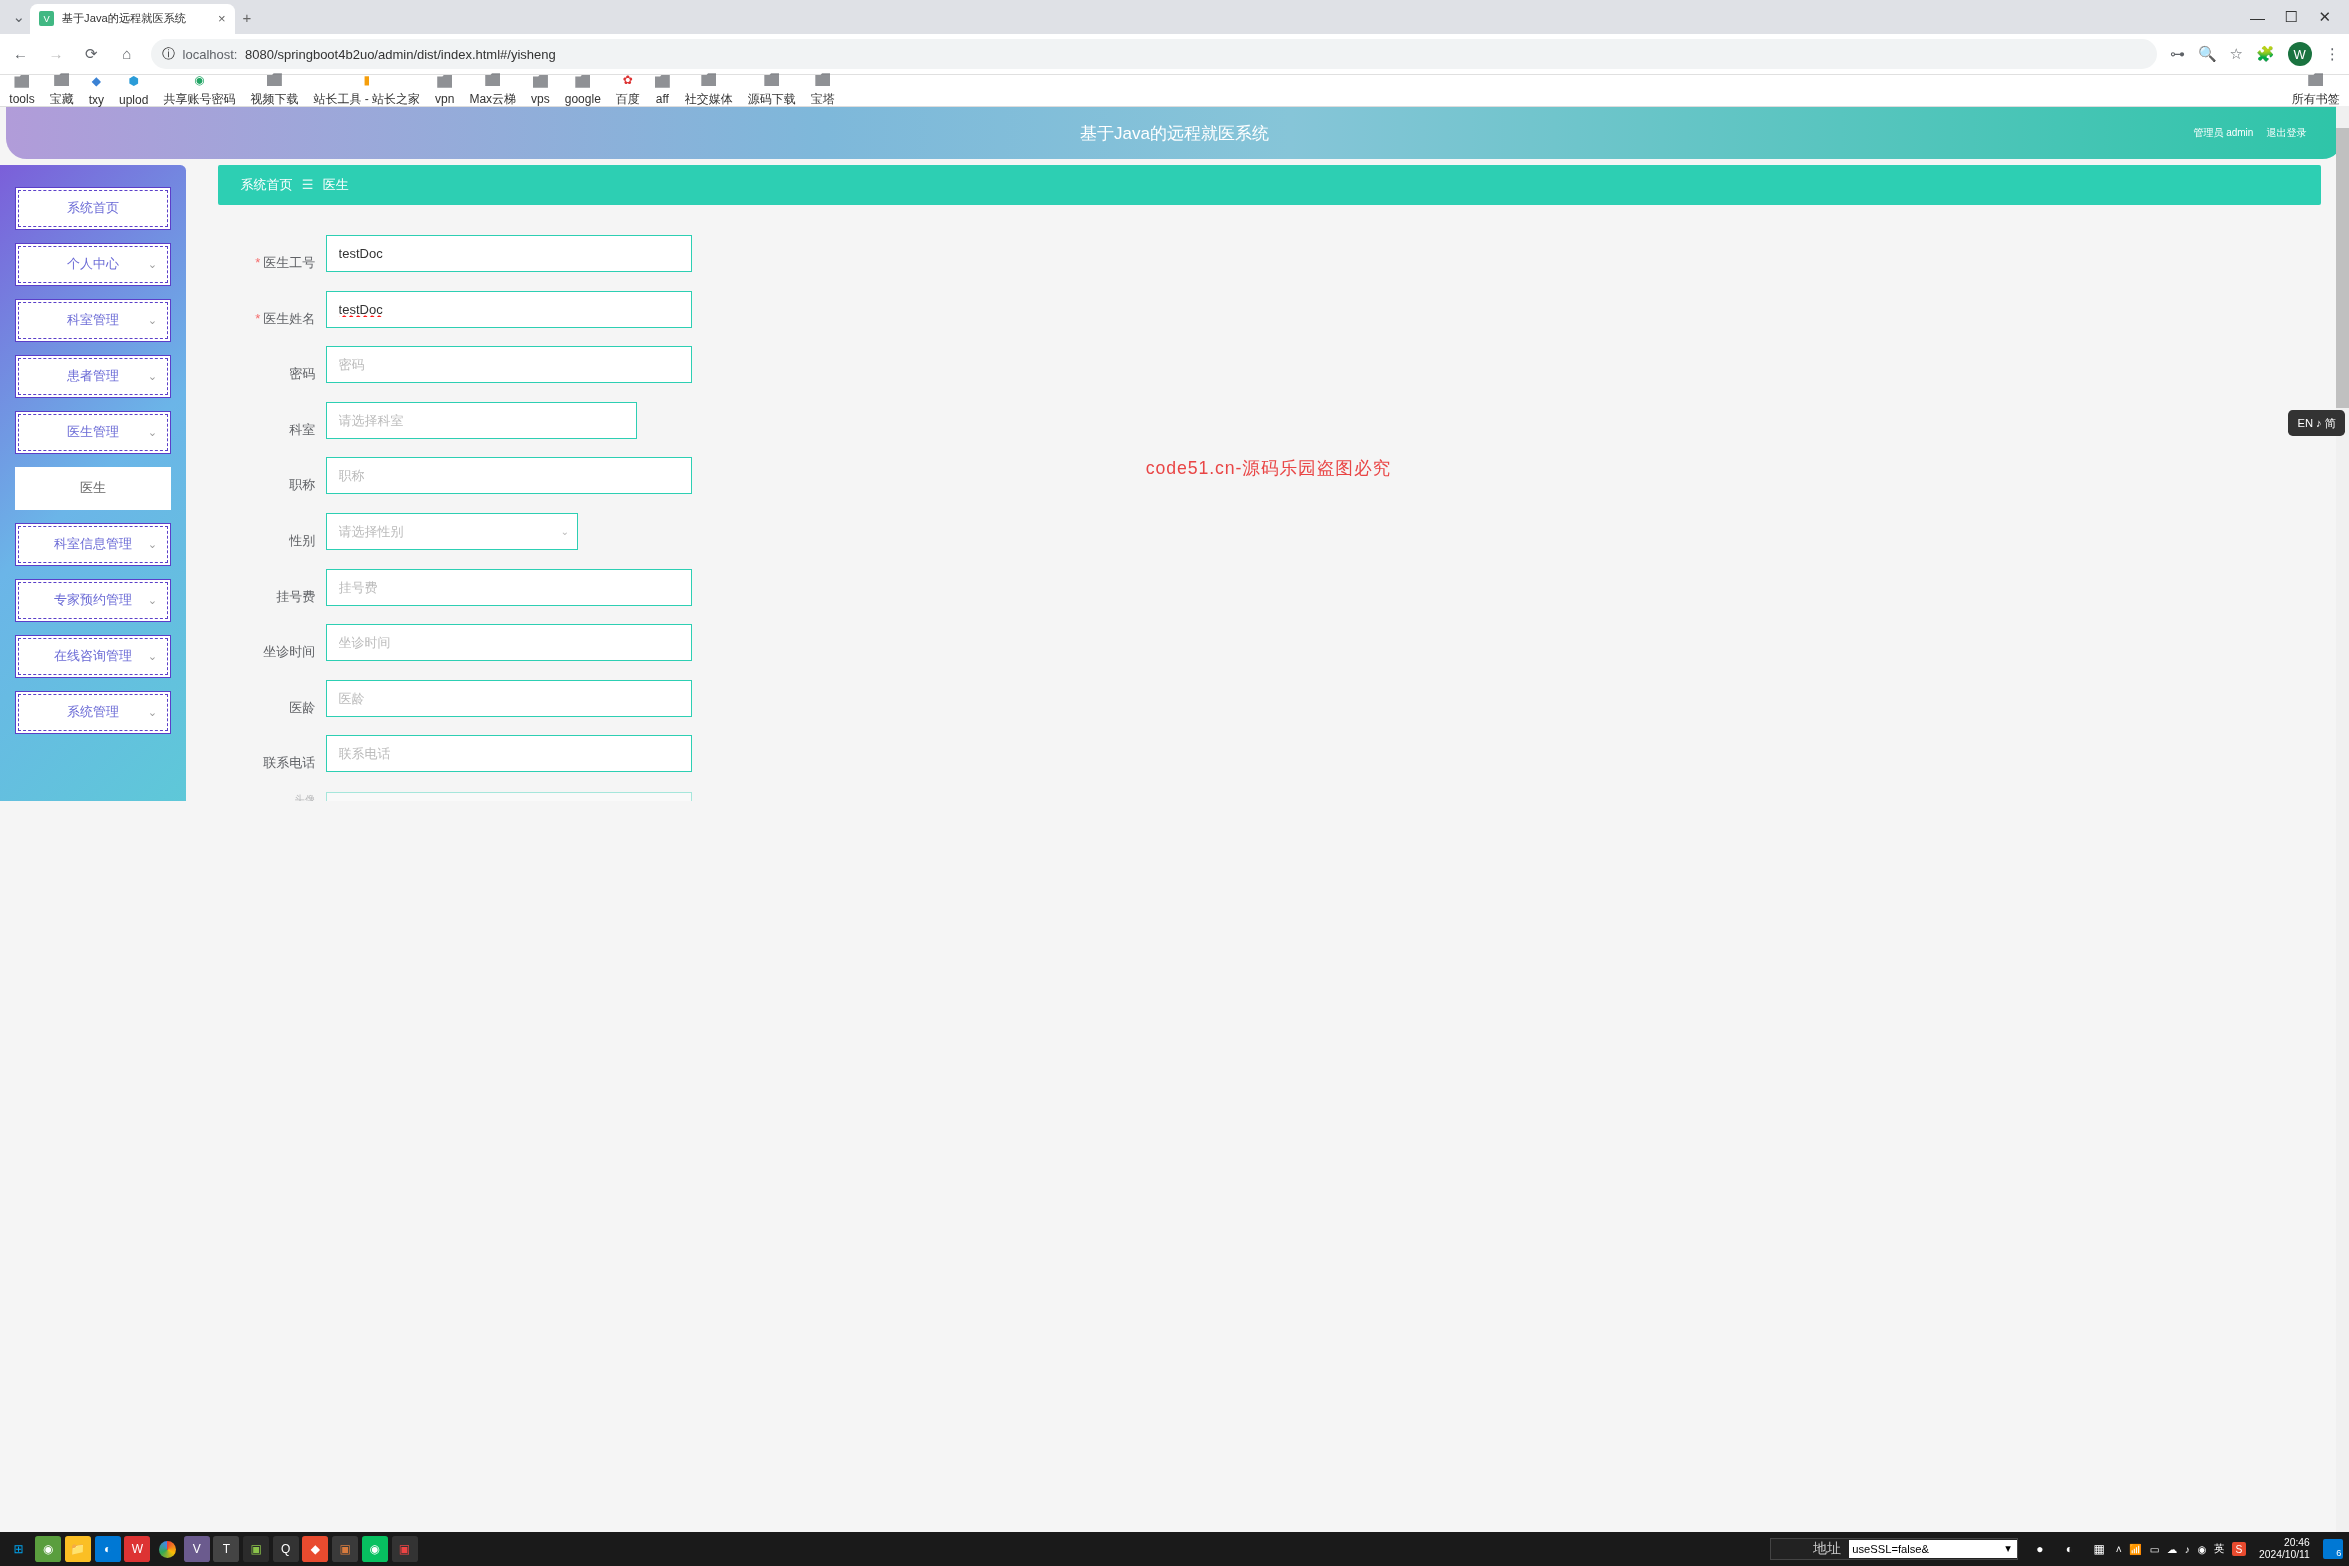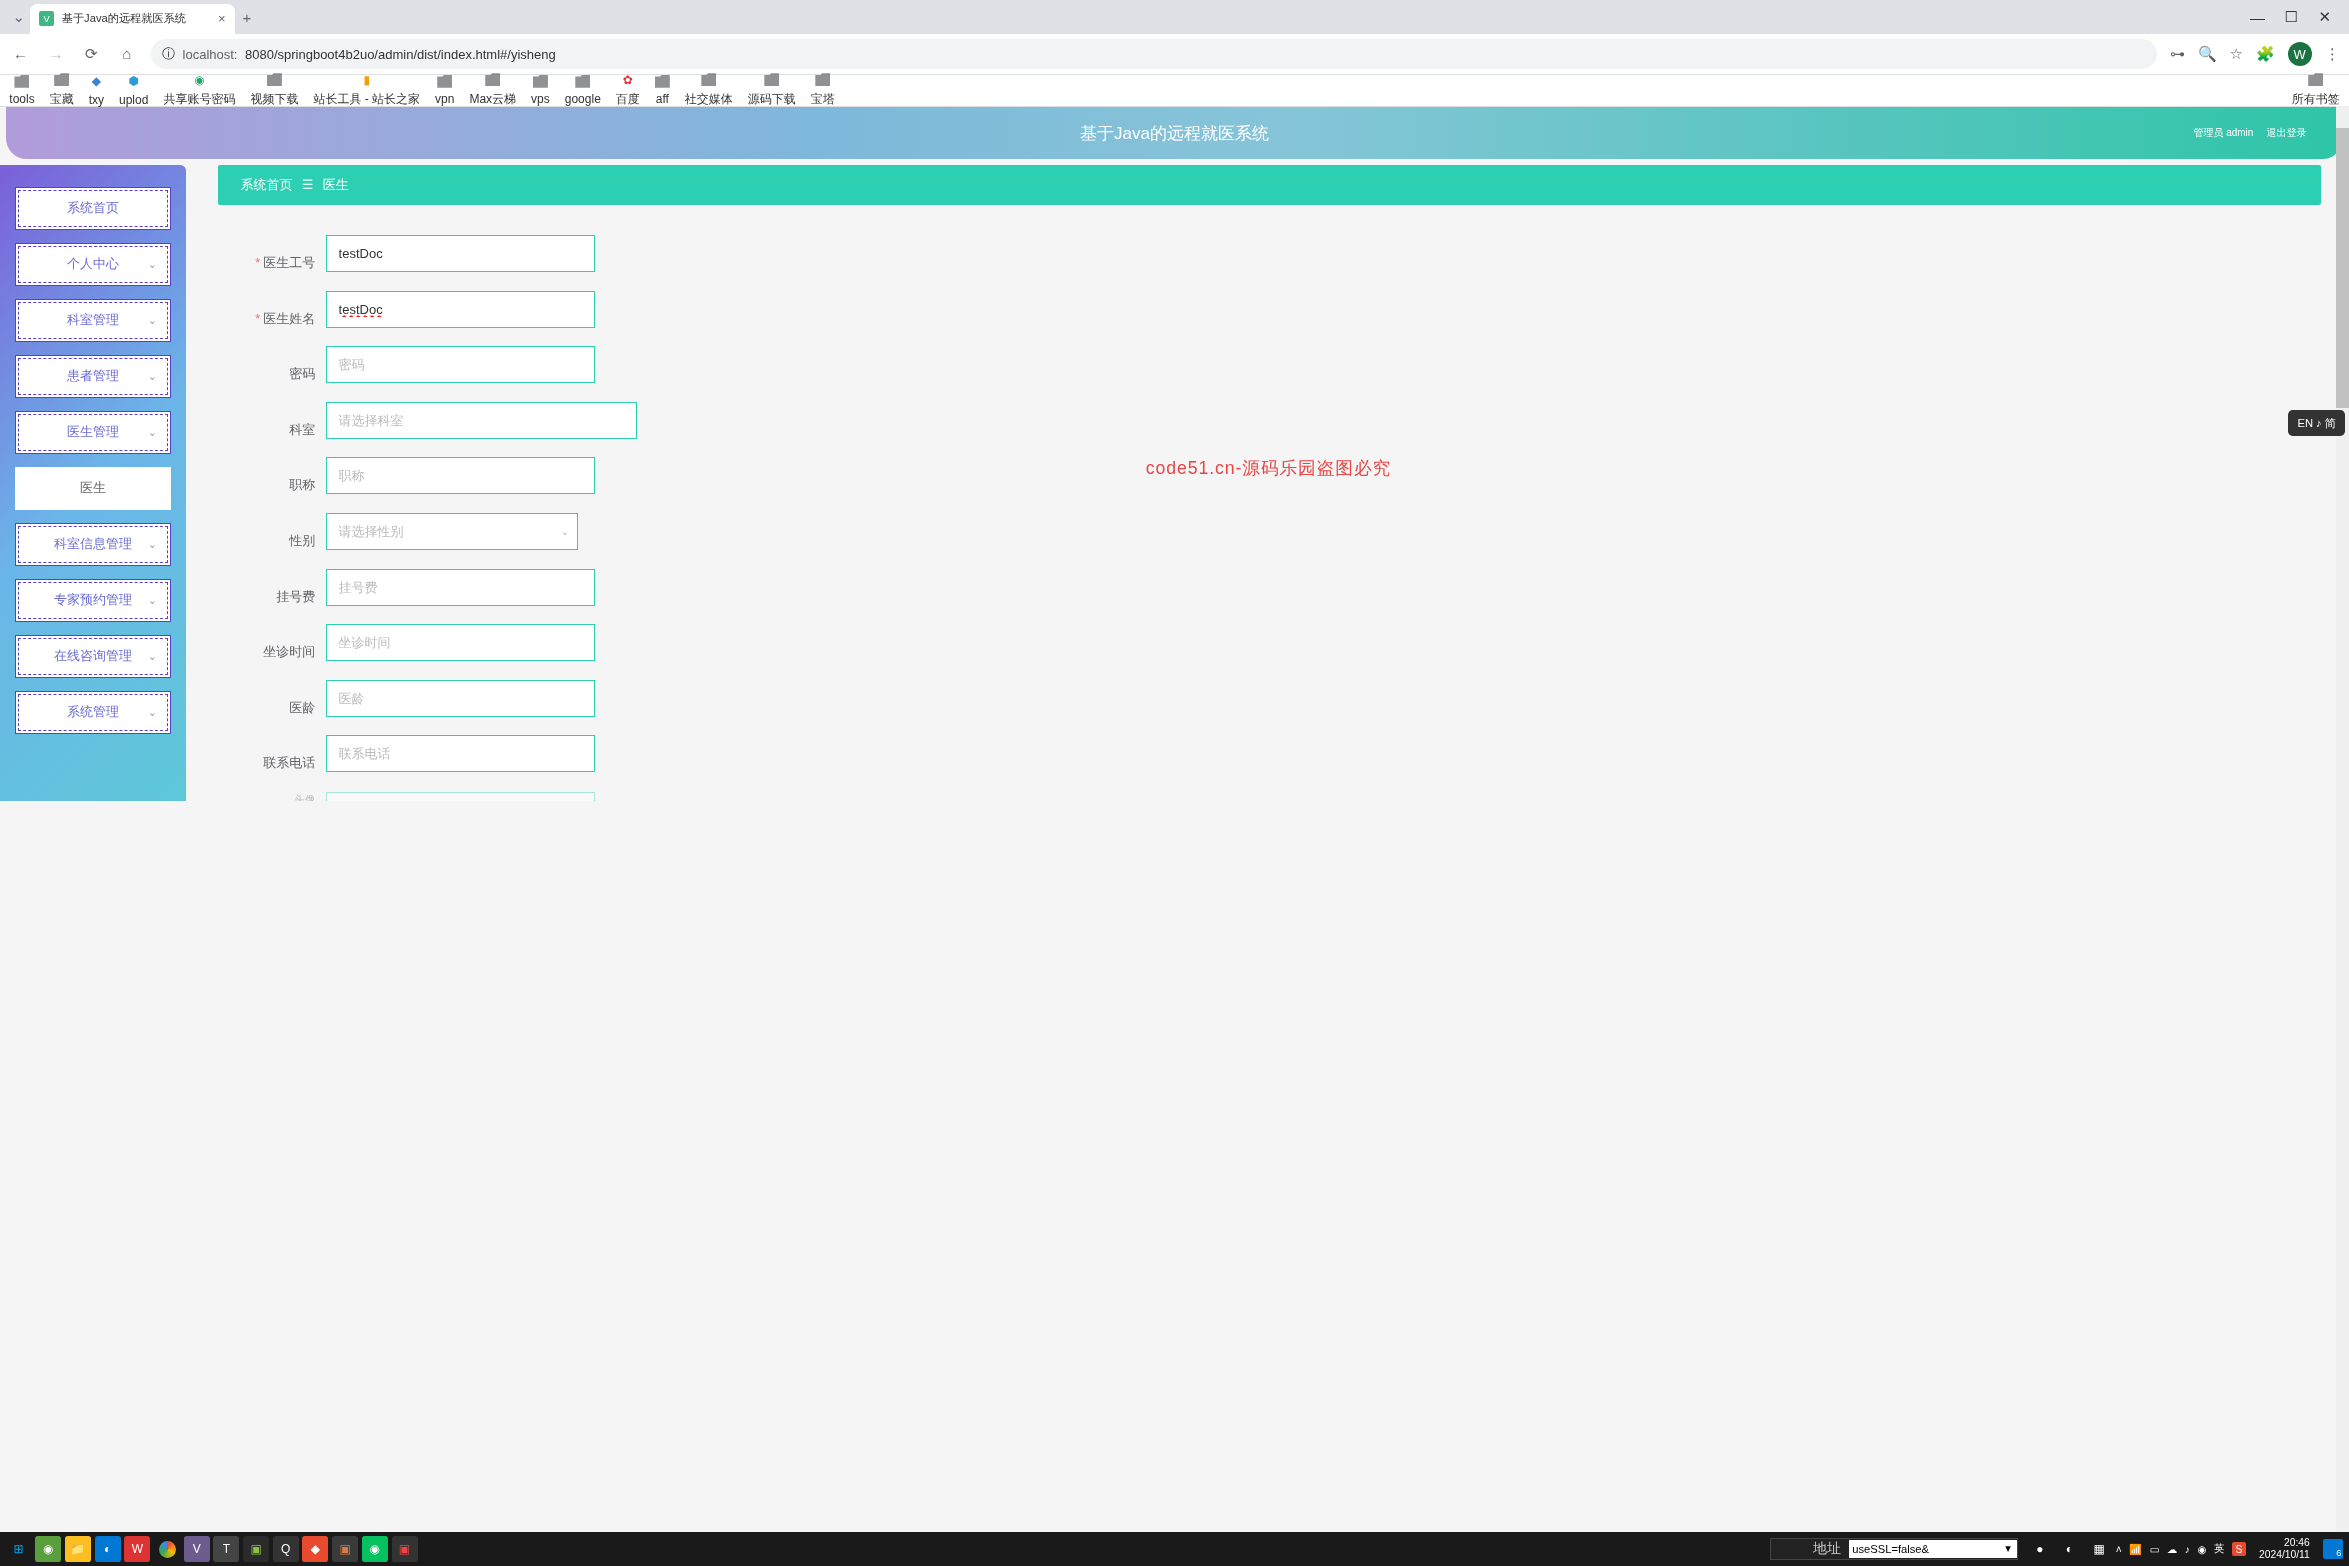--- a/index.html
+++ b/index.html
@@ -50,21 +50,21 @@
 
 
 .main { flex: 1; padding: 0 28px 0 32px; overflow-y: auto; }
 .breadcrumb { background: #2dcfb3; color: #fff; padding: 11.2px 22.4px; font-size: 13px; border-radius: 1.9px; display: flex; align-items: center; gap: 9.3px; }
 .bc-sep { opacity: 0.85; }
 
 .form-area { background: transparent; padding: 30px 22.4px; }
 .form-row { display: flex; align-items: flex-end; margin-bottom: 18.6px; }
 .form-label { width: 86px; text-align: right; font-size: 13px; color: #606266; padding-right: 11.2px; }
 .form-label .req { color: #f56c6c; margin-right: 2.8px; }
-.form-input { width: 269px; height: 37px; border: 1.9px solid #2dcfb3; background: #fff; padding: 0 11.2px; font-size: 13px; color: #333; outline: none; }
+.form-input { width: 366px; height: 37px; border: 1.9px solid #2dcfb3; background: #fff; padding: 0 11.2px; font-size: 13px; color: #333; outline: none; }
 .form-input::placeholder { color: #bbb; }
 .form-select { position: relative; }
 .sel-arrow { position: absolute; right: 9.3px; top: 50%; transform: translateY(-50%); color: #bbb; font-size: 10.3px; pointer-events: none; }
 
 
 .watermark { position: absolute; left: 54%; top: 52%; transform: translate(-50%, -50%); color: #e94545; font-size: 17.7px; font-weight: 500; pointer-events: none; z-index: 50; letter-spacing: 0.9px; }
 
 
 .ime-badge { position: fixed; right: 3.7px; top: 410px; background: #333; color: #fff; padding: 5.6px 9.3px; border-radius: 4.7px; font-size: 11.2px; display: flex; align-items: center; gap: 3.7px; z-index: 100; }
 

